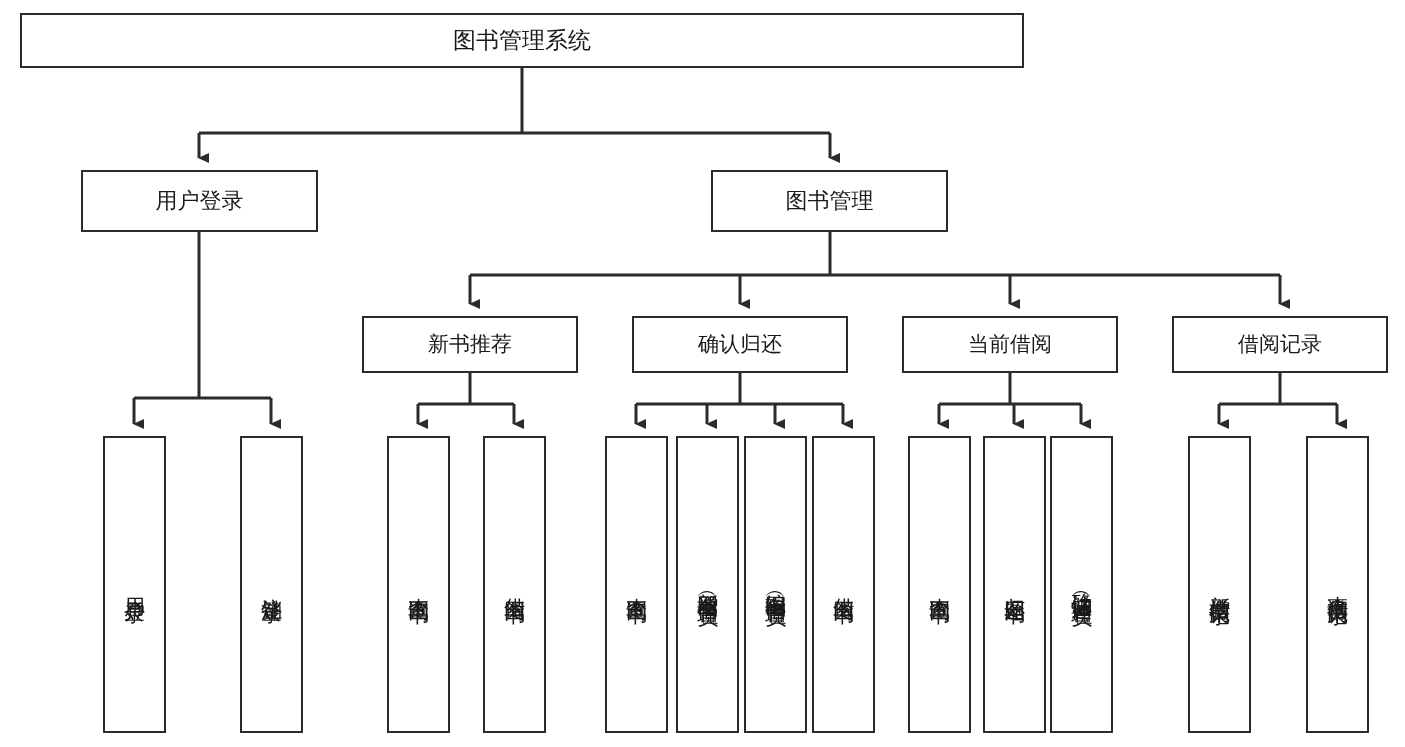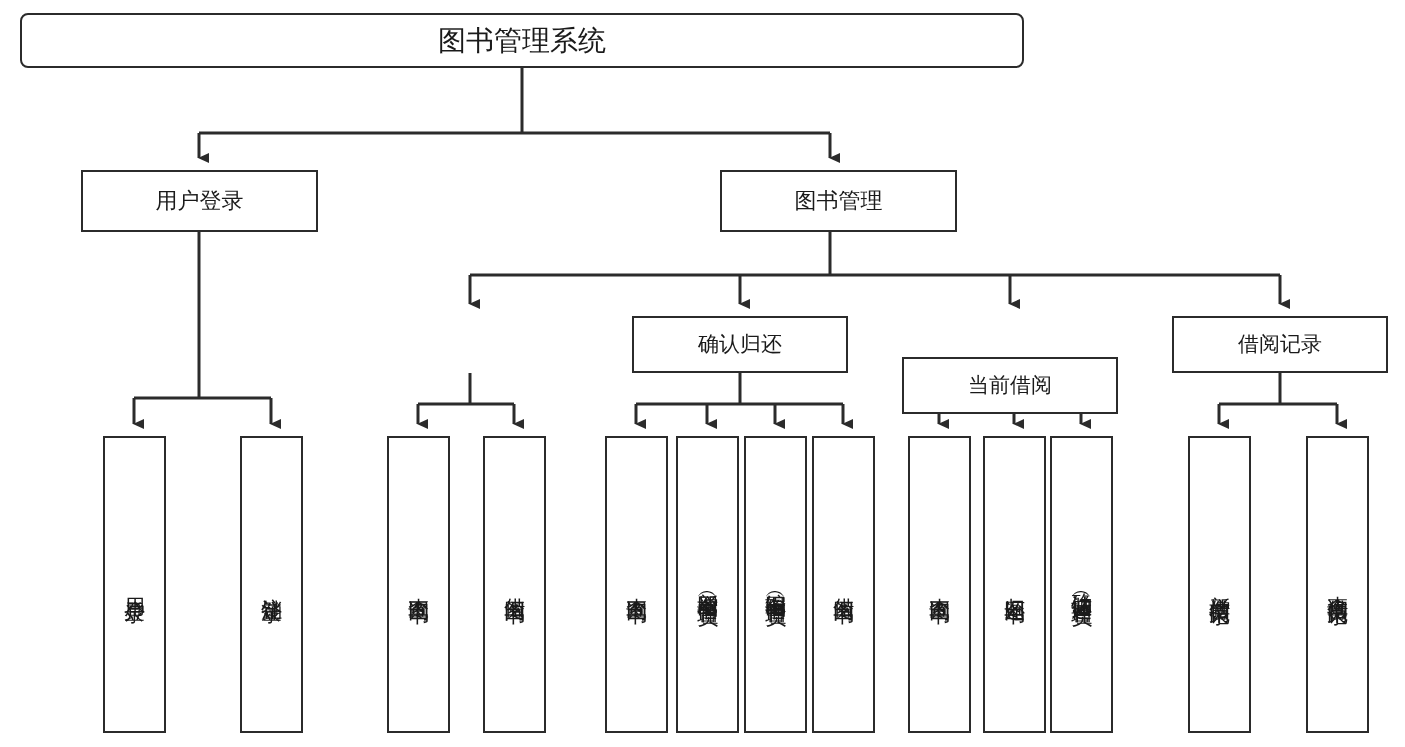--- a/index.html
+++ b/index.html
@@ -26,21 +26,21 @@
     color:#1a1a1a;
   }
   .node .lbl{
     display:block;
     text-align:center;
     line-height:1.12;
     white-space:nowrap;
   }
 
   
-  .lvl0{font-size:28px;border-radius:8px;}
+  .lvl0{font-size:23px;}
   
   .lvl1{font-size:22px;}
   
   .lvl2{font-size:21px;}
 
   
   .leaf .lbl{
     writing-mode:vertical-rl;
     text-orientation:upright;
     font-size:21px;
@@ -116,28 +116,31 @@
     </g>
   </svg>
 
   <div class="node lvl0" style="left: 20px; top: 13px; width: 1004px; height: 55px;">
     <span class="lbl">图书管理系统</span>
   </div>
 
   <div class="node lvl1" style="left: 81px; top: 170px; width: 237px; height: 62px;">
     <span class="lbl">用户登录</span>
   </div>
-  <div class="node lvl1" style="left: 711px; top: 170px; width: 237px; height: 62px; margin-left: 9px;">
+  <div class="node lvl1" style="left: 711px; top: 170px; width: 237px; height: 62px;">
     <span class="lbl">图书管理</span>
   </div>
 
+  <div class="node lvl2" style="left: 362px; top: 316px; width: 216px; height: 57px;">
+    <span class="lbl">新书推荐</span>
+  </div>
   <div class="node lvl2" style="left: 632px; top: 316px; width: 216px; height: 57px;">
     <span class="lbl">确认归还</span>
   </div>
-  <div class="node lvl2" style="left: 902px; top: 316px; width: 216px; height: 57px; margin-top: 41px;">
+  <div class="node lvl2" style="left: 902px; top: 316px; width: 216px; height: 57px;">
     <span class="lbl">当前借阅</span>
   </div>
   <div class="node lvl2" style="left: 1172px; top: 316px; width: 216px; height: 57px; justify-content: center;">
     <span class="lbl">借阅记录</span>
   </div>
 
   <div class="node leaf" style="left: 103px; top: 436px; width: 63px; height: 297px;">
     <span class="lbl">用户登录</span>
   </div>
   <div class="node leaf" style="left: 240px; top: 436px; width: 63px; height: 297px;">

